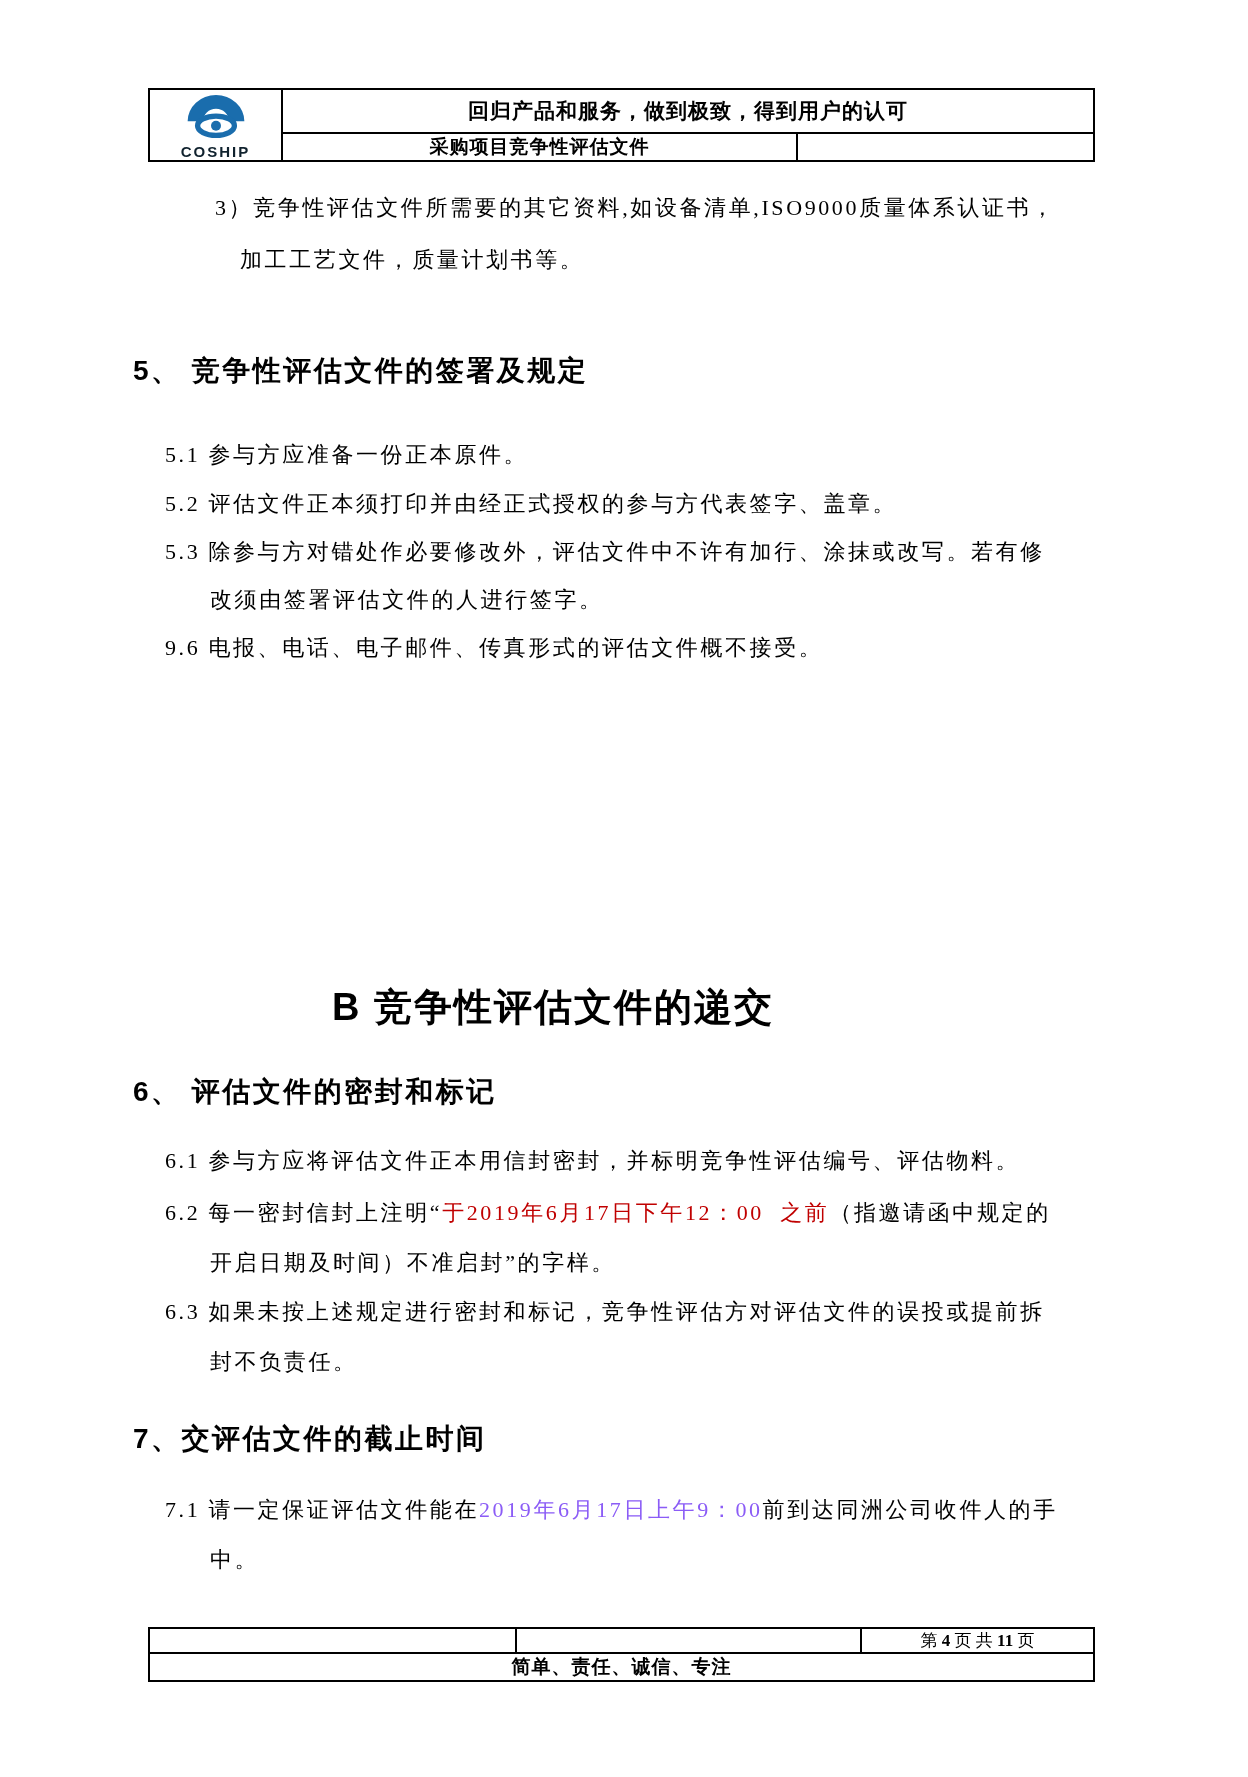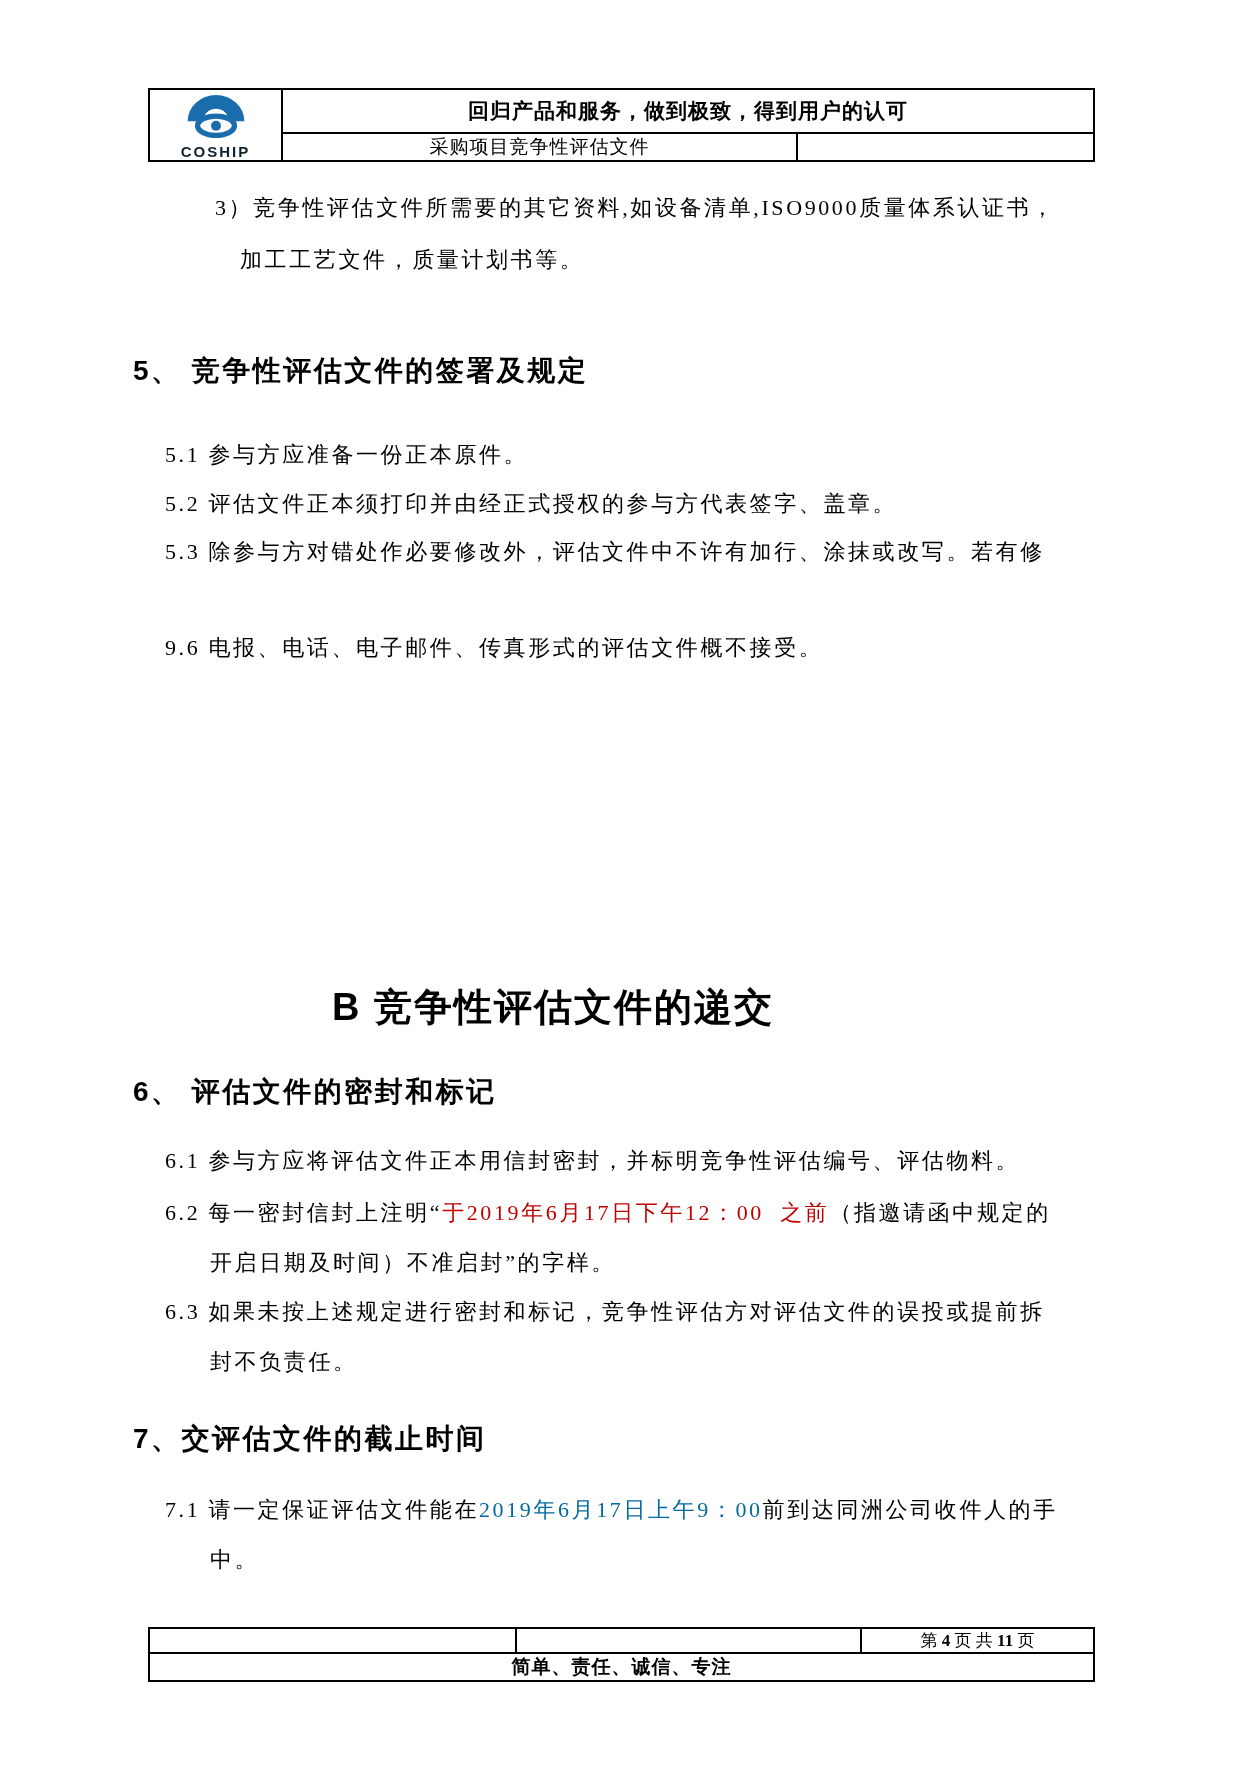--- a/index.html
+++ b/index.html
@@ -11,29 +11,29 @@
   .hdr-logo{width:133px;border-right:2px solid #000;box-sizing:border-box;
             display:flex;flex-direction:column;align-items:center;justify-content:center;padding-top:2px;}
   .hdr-logo .brand{font-family:"Liberation Sans","DejaVu Sans",sans-serif;font-weight:bold;
             font-size:15px;letter-spacing:2px;color:#10222e;margin-top:1px;}
   .hdr-right{flex:1;display:flex;flex-direction:column;}
   .hdr-slogan{height:56px;border-bottom:2px solid #000;box-sizing:border-box;
             display:flex;align-items:center;justify-content:center;
             font-family:"Liberation Sans","DejaVu Sans",sans-serif;font-weight:bold;font-size:21px;letter-spacing:1px;}
   .hdr-row2{flex:1;display:flex;}
   .hdr-title{width:515px;border-right:2px solid #000;box-sizing:border-box;
-            display:flex;align-items:center;justify-content:center;font-size:19px;letter-spacing:1px;}
+            display:flex;align-items:center;justify-content:center;font-size:19px;letter-spacing:1px;font-weight:bold;}
   .hdr-cell-empty{flex:1;}
   
   .line{position:absolute;font-size:22px;line-height:30px;letter-spacing:2.6px;white-space:pre;}
   .h2{position:absolute;font-family:"Liberation Sans","DejaVu Sans",sans-serif;
       font-weight:bold;font-size:28px;letter-spacing:2.5px;white-space:pre;}
   .bigtitle{position:absolute;left:133px;width:840px;text-align:center;
       font-family:"Liberation Sans","DejaVu Sans",sans-serif;font-weight:bold;font-size:38px;letter-spacing:2px;white-space:pre;}
-  .red{color:#0369a1;}
+  .red{color:#8b5cf6;}
   .red-underline{color:#c00000;text-decoration-thickness:2px;text-underline-offset:7px;}
   
   .ftr{position:absolute;left:148px;top:1627px;width:947px;height:55px;
        border:2px solid #000;box-sizing:border-box;display:flex;flex-direction:column;}
   .ftr-r1{height:28px;border-bottom:2px solid #000;box-sizing:border-box;display:flex;}
   .ftr-c1{width:367px;border-right:2px solid #000;box-sizing:border-box;}
   .ftr-c2{width:345px;border-right:2px solid #000;box-sizing:border-box;}
   .ftr-c3{flex:1;display:flex;align-items:center;justify-content:center;
           font-size:17px;white-space:pre;}
   .ftr-c3 .pgnum{font-weight:bold;}
@@ -65,20 +65,21 @@
     </div>
   </div>
 
   <div class="line" style="top:193px;left:215px">3）竞争性评估文件所需要的其它资料,如设备清单,ISO9000质量体系认证书，</div>
   <div class="line" style="top:245px;left:240px">加工工艺文件，质量计划书等。</div>
 
   <div class="h2" style="top:352px;left:133px">5、 竞争性评估文件的签署及规定</div>
   <div class="line" style="top:440px;left:165px">5.1 参与方应准备一份正本原件。</div>
   <div class="line" style="top:489px;left:165px">5.2 评估文件正本须打印并由经正式授权的参与方代表签字、盖章。</div>
   <div class="line" style="top:537px;left:165px">5.3 除参与方对错处作必要修改外，评估文件中不许有加行、涂抹或改写。若有修</div>
+  <div class="line" style="top:585px;left:210px">改须由签署评估文件的人进行签字。</div>
   <div class="line" style="top:633px;left:165px">9.6 电报、电话、电子邮件、传真形式的评估文件概不接受。</div>
 
   <div class="bigtitle" style="top:982px">B 竞争性评估文件的递交</div>
 
   <div class="h2" style="top:1073px;left:133px">6、 评估文件的密封和标记</div>
   <div class="line" style="top:1146px;left:165px">6.1 参与方应将评估文件正本用信封密封，并标明竞争性评估编号、评估物料。</div>
   <div class="line" style="top:1198px;left:165px"><span>6.2 每一密封信封上注明“</span><span class="red-underline">于2019年6月17日下午12：00  之前</span><span>（指邀请函中规定的</span></div>
   <div class="line" style="top:1248px;left:210px">开启日期及时间）不准启封”的字样。</div>
   <div class="line" style="top:1297px;left:165px">6.3 如果未按上述规定进行密封和标记，竞争性评估方对评估文件的误投或提前拆</div>
   <div class="line" style="top:1347px;left:210px">封不负责任。</div>

